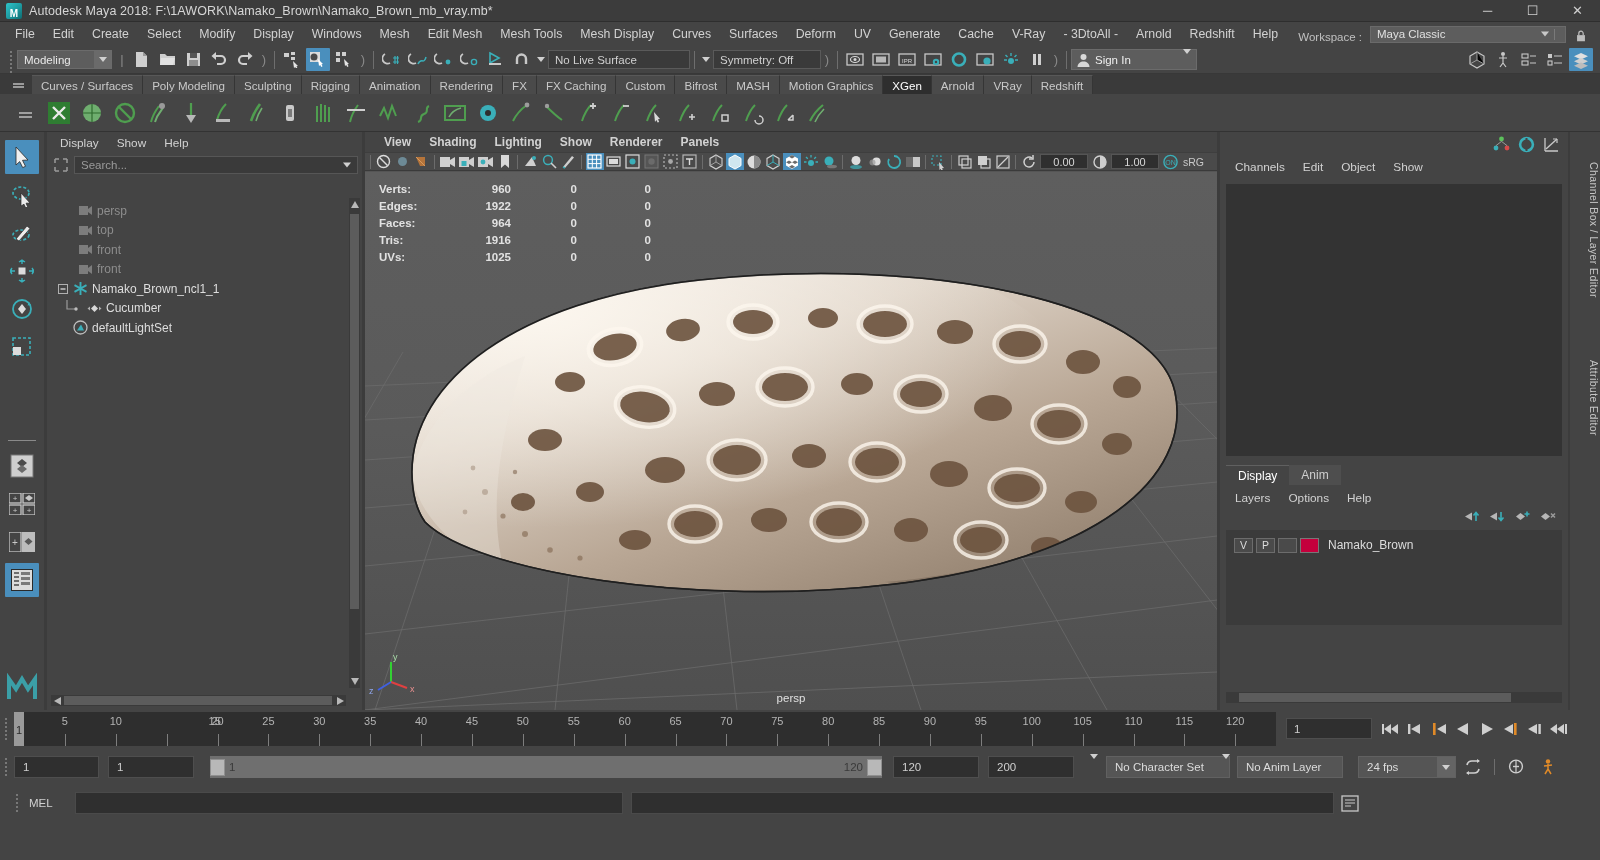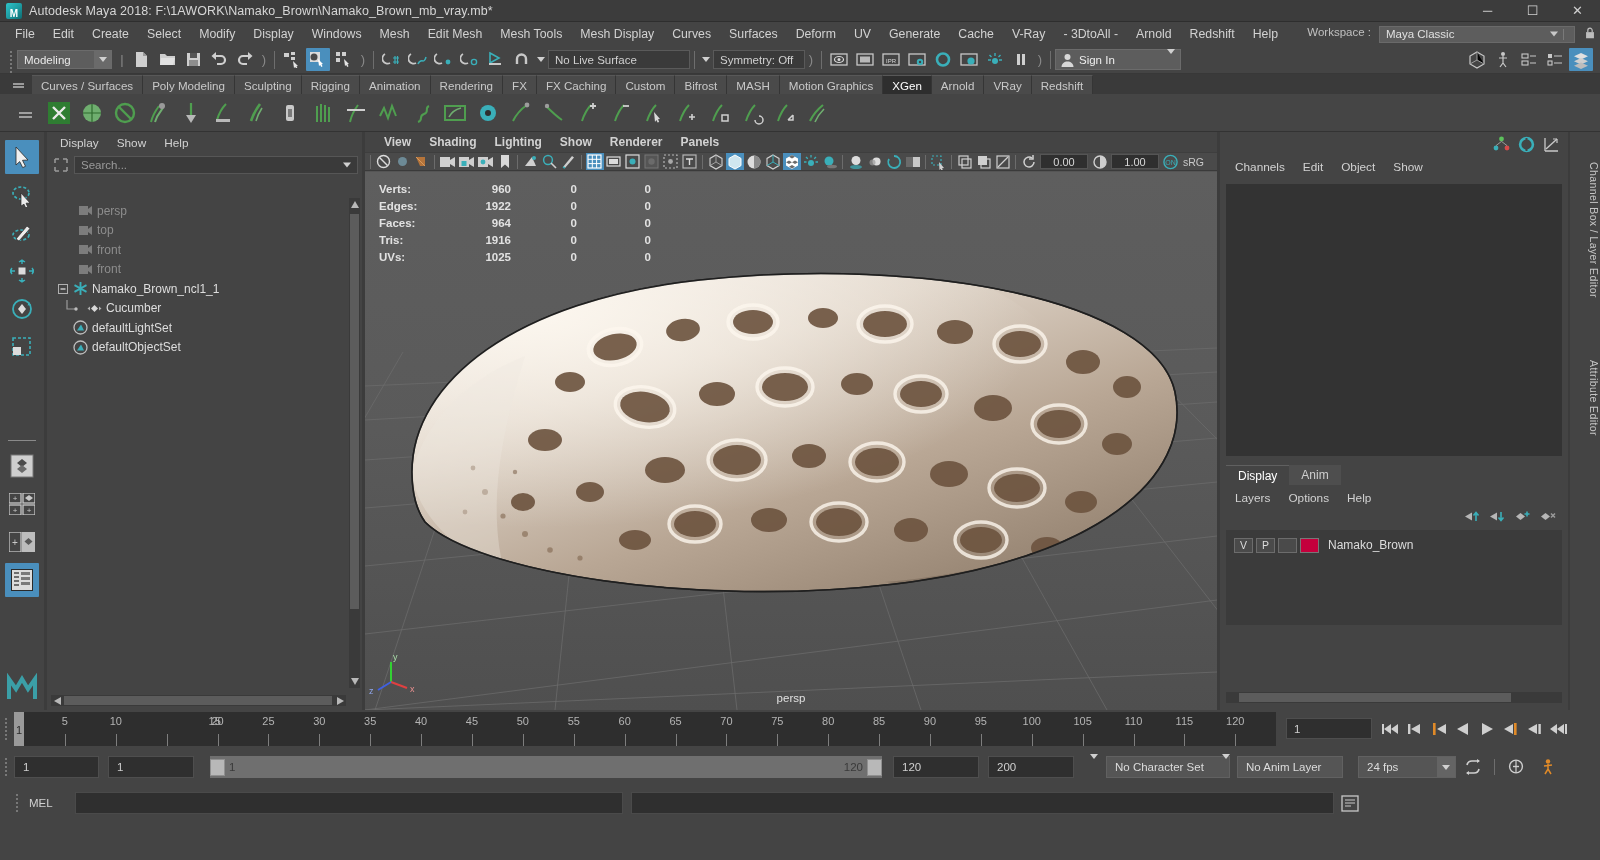--- a/index.html
+++ b/index.html
@@ -32,21 +32,21 @@
     width: 45px; height: 22px; display: flex; align-items: center; justify-content: center;
     color: #d0d0d0; font-size: 13px;
   }
 
   
   .menubar {
     height: 24px; background: #444444; display: flex; align-items: center;
     padding-left: 6px; position: relative;
   }
   .menu-item { padding: 0 9px; height: 24px; line-height: 24px; font-size: 12.3px; color: #d2d2d2; }
-  .ws-box { margin-left: auto; display: flex; align-items: flex-start; padding-right: 3px; }
+  .ws-box { margin-left: auto; display: flex; align-items: flex-end; padding-right: 12px; }
   .ws-label { font-size: 11.5px; color: #c0c0c0; margin-right: 8px; }
   .ws-select {
     width: 196px; height: 17px; background: #5d5d5d; border: 1px solid #6a6a6a;
     display: flex; align-items: center; padding-left: 6px; font-size: 11.5px; color: #e0e0e0;
     position: relative;
   }
   .ws-select .arr { position: absolute; right: 16px; top: 50%; transform: translateY(-50%);
     border-left: 4px solid transparent; border-right: 4px solid transparent; border-top: 5px solid #c8c8c8; }
   .ws-sep { position: absolute; right: 10px; top: 2px; bottom: 2px; width: 1px; background: #7a7a7a; }
   .lockico { width: 14px; height: 14px; margin-left: 8px; }
@@ -457,21 +457,21 @@
 
     <div class="txtfield" style="width:142px">
       <span>No Live Surface</span>
     </div>
     <div class="sep-bar">
         <i></i>
       </div>
     <div class="mini-tri">
         <span class="tri-down"></span>
       </div>
-    <div class="txtfield" style="width:92px">
+    <div class="txtfield" style="width:108px">
       <span>Symmetry: Off</span>
     </div>
     <div class="sep-brace">)</div>
     <div class="sep-bar">
         <i></i>
       </div>
 
     <div class="sbtn">
       <svg width="18" height="17" viewBox="0 0 18 17">
           <rect x="1" y="3" width="16" height="11" fill="none" stroke="#c8c8c8" stroke-width="1.3"></rect>
@@ -894,27 +894,20 @@
               <path d="M0.5 6.5L3 4.5v4zM14.5 6.5L12 4.5v4z" fill="#b0b0b0"></path>
             </svg>
           <span class="lbl bright">Cucumber</span>
         </div>
         <div class="onode" style="padding-left:22px">
           <svg width="15" height="15" viewBox="0 0 15 15">
               <circle cx="7.5" cy="7.5" r="6.5" fill="none" stroke="#bdbdbd" stroke-width="1.3"></circle>
               <path d="M4 10.5l4-6 3 6z" fill="#3aafb9"></path>
             </svg>
           <span class="lbl bright">defaultLightSet</span>
-        </div>
-        <div class="onode" style="padding-left:22px">
-          <svg width="15" height="15" viewBox="0 0 15 15">
-              <circle cx="7.5" cy="7.5" r="6.5" fill="none" stroke="#bdbdbd" stroke-width="1.3"></circle>
-              <path d="M4 10.5l4-6 3 6z" fill="#3aafb9"></path>
-            </svg>
-          <span class="lbl bright">defaultObjectSet</span>
         </div>
       </div>
 
       <div class="outl-scroll-v">
         <div class="up">
             <svg width="8" height="7" viewBox="0 0 8 7">
               <path d="M4 0l4 7H0z" fill="#b8b8b8"></path>
             </svg>
           </div>
         <div class="thumb"></div>

